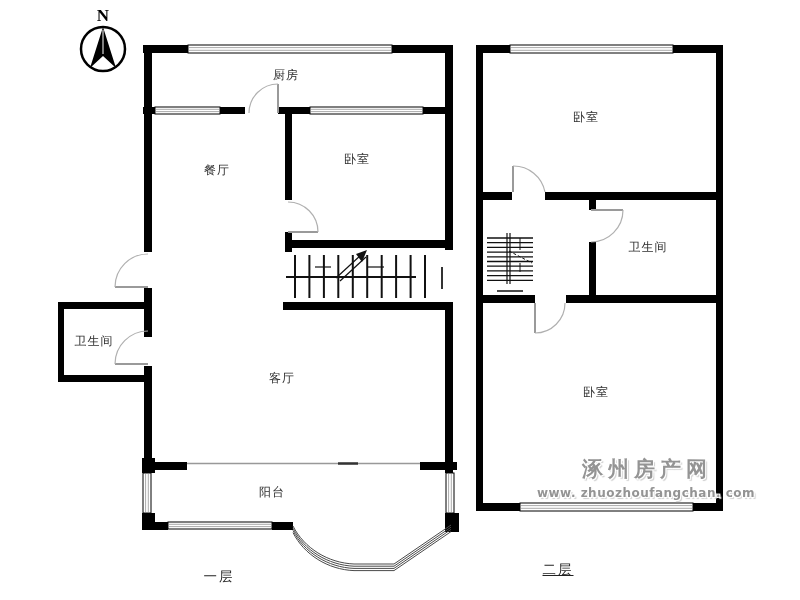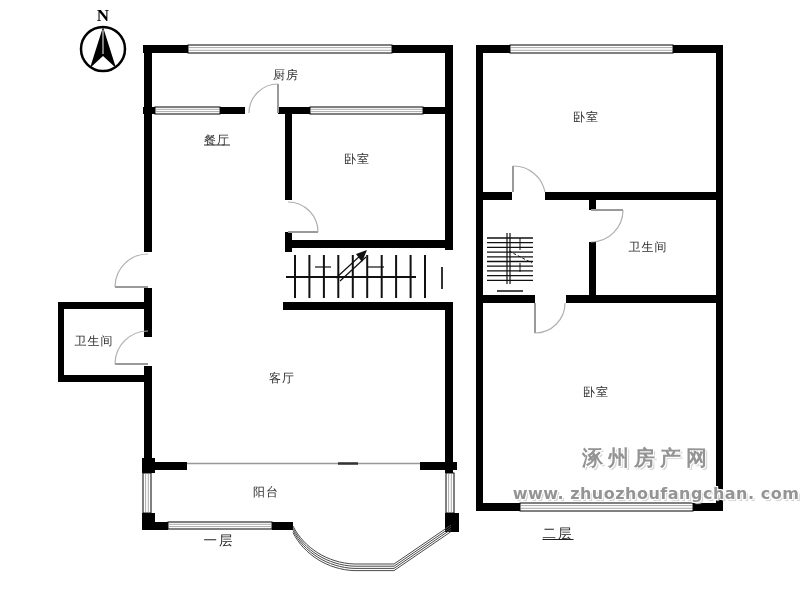--- a/index.html
+++ b/index.html
@@ -2,27 +2,27 @@
 <html><head>
 <meta charset="utf-8">
 <style>
   html,body{margin:0;padding:0;background:#fff;}
   #canvas{position:relative;width:800px;height:600px;background:#ffffff;overflow:hidden;
           font-family:"DejaVu Sans","Liberation Sans",sans-serif;}
   #plan-svg{position:absolute;left:0;top:0;}
   .room-label{position:absolute;transform:translate(-50%,-50%);font-size:12px;color:#2e2e2e;
               letter-spacing:1px;white-space:nowrap;}
   .floor-label{position:absolute;transform:translate(-50%,-50%);font-size:13.5px;color:#222;
-               letter-spacing:2px;white-space:nowrap;}
+               letter-spacing:2px;white-space:nowrap;margin-top:36px;}
   .north-label{position:absolute;transform:translate(-50%,-50%);font-size:17px;font-weight:bold;
                color:#000;font-family:"Liberation Serif","DejaVu Serif",serif;}
   .wm{position:absolute;transform:translate(-50%,-50%);font-weight:bold;color:#949494;white-space:nowrap;
       text-shadow:1px 1px 0 #fff,-1px -1px 0 #fff,1px -1px 0 #fff,-1px 1px 0 #fff,2px 2px 1px #cfcfcf;}
   .wm-name{font-size:21px;letter-spacing:5px;}
-  .wm-url{font-size:16px;letter-spacing:0.5px;margin-left:10px;}
+  .wm-url{font-size:12px;letter-spacing:0.5px;}
 </style>
 </head>
 <body>
 
 <div id="canvas">
 
 <svg id="plan-svg" width="800" height="600" viewBox="0 0 800 600">
 
   <g>
     <circle cx="103" cy="49" r="22" fill="none" stroke="#000" stroke-width="2.5"></circle>
@@ -216,28 +216,28 @@
       <line x1="520" y1="238" x2="520" y2="250" stroke-width="1"></line>
       <line x1="520" y1="263" x2="520" y2="272" stroke-width="1"></line>
       <line x1="497" y1="291" x2="523" y2="291" stroke-width="1.5"></line>
     </g>
   </g>
 </svg>
 
 <div class="north-label" style="left:103px;top:16px;">N</div>
 
 <div class="room-label" style="left:286px;top:75px;">厨房</div>
-<div class="room-label" style="left:217px;top:140px;text-decoration:underline;">餐厅</div>
+<div class="room-label" style="left:217px;top:170px;">餐厅</div>
 <div class="room-label" style="left:357px;top:159px;">卧室</div>
 <div class="room-label" style="left:94px;top:341px;">卫生间</div>
 <div class="room-label" style="left:282px;top:378px;font-family:Liberation Serif, serif;">客厅</div>
-<div class="room-label" style="left:266px;top:492px;text-align:center;">阳台</div>
+<div class="room-label" style="left:272px;top:492px;text-align:center;">阳台</div>
 <div class="floor-label" style="left:219px;top:541px;">一层</div>
 
 <div class="room-label" style="left:586px;top:117px;">卧室</div>
 <div class="room-label" style="left:648px;top:247px;">卫生间</div>
 <div class="room-label" style="left:596px;top:392px;">卧室</div>
 <div class="floor-label" style="left:558px;top:534px;text-decoration:underline;">二层</div>
 
-<div class="wm wm-name" style="left:647px;top:458px;">涿州房产网</div>
+<div class="wm wm-name" style="left:647px;top:469px;">涿州房产网</div>
 <div class="wm wm-url" style="left:646px;top:493px;">www. zhuozhoufangchan. com</div>
 
 </div>
 
 </body></html>

